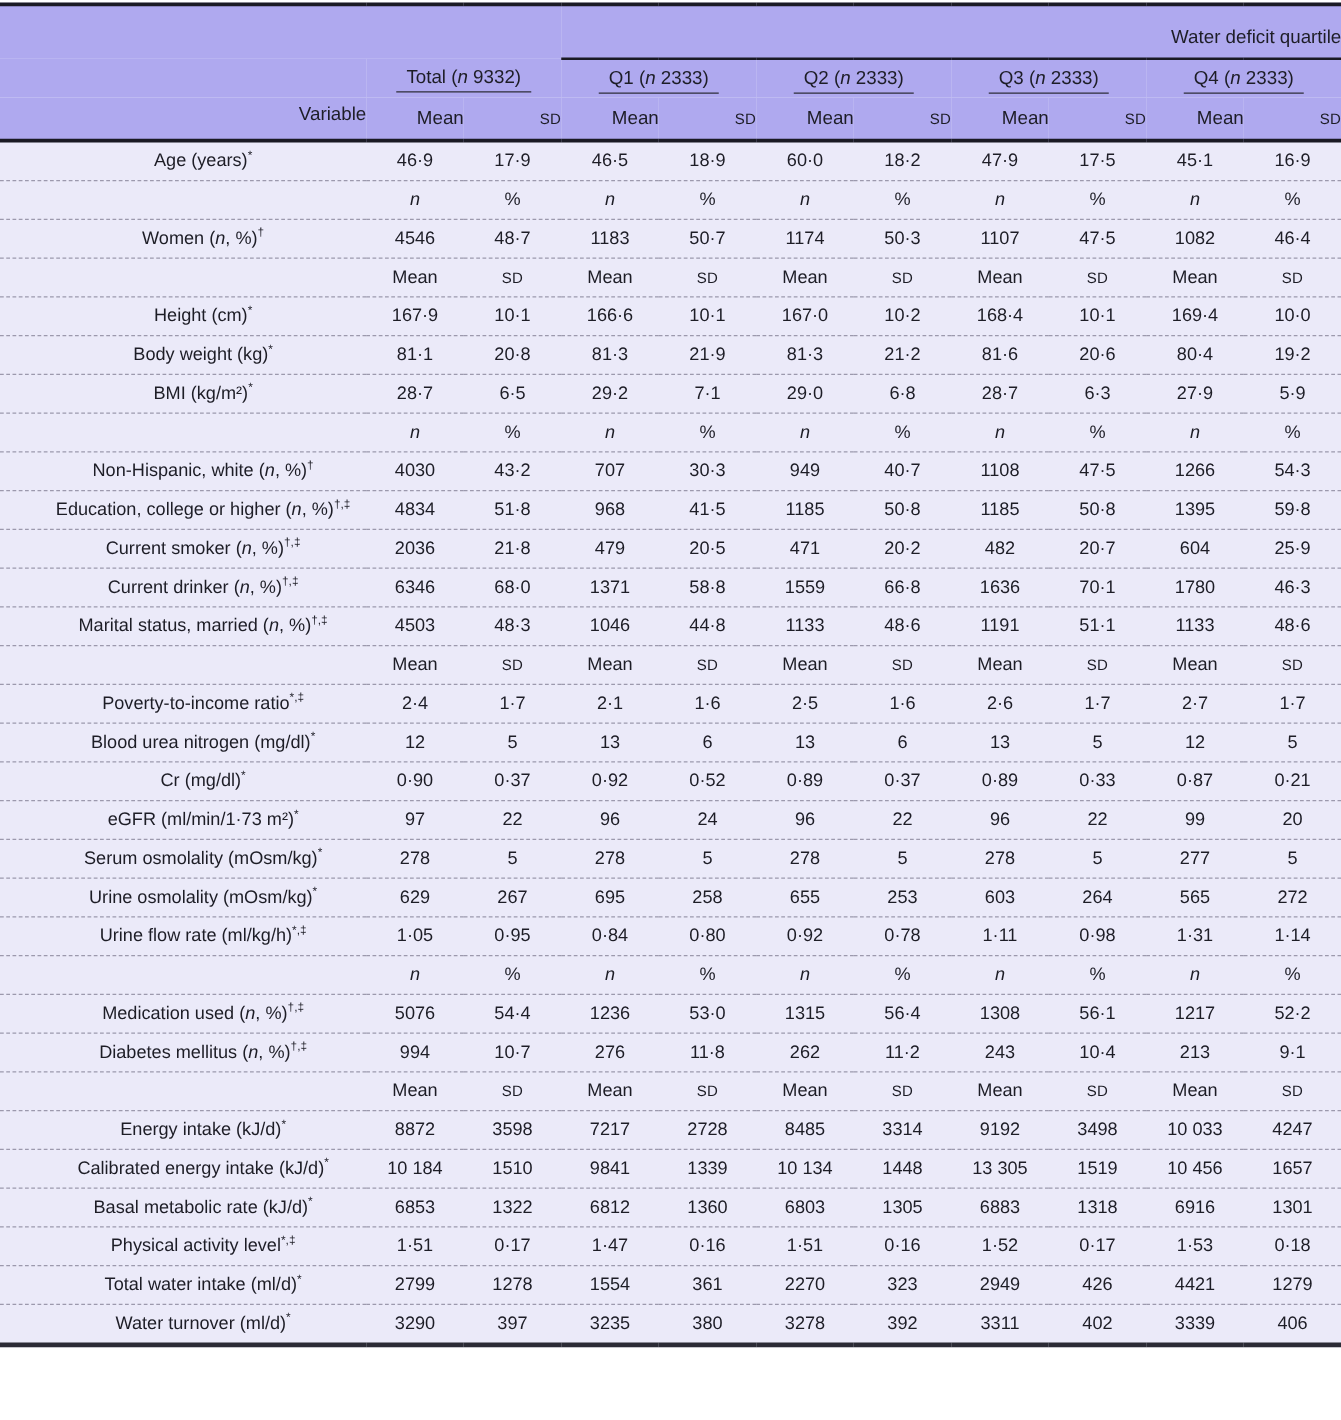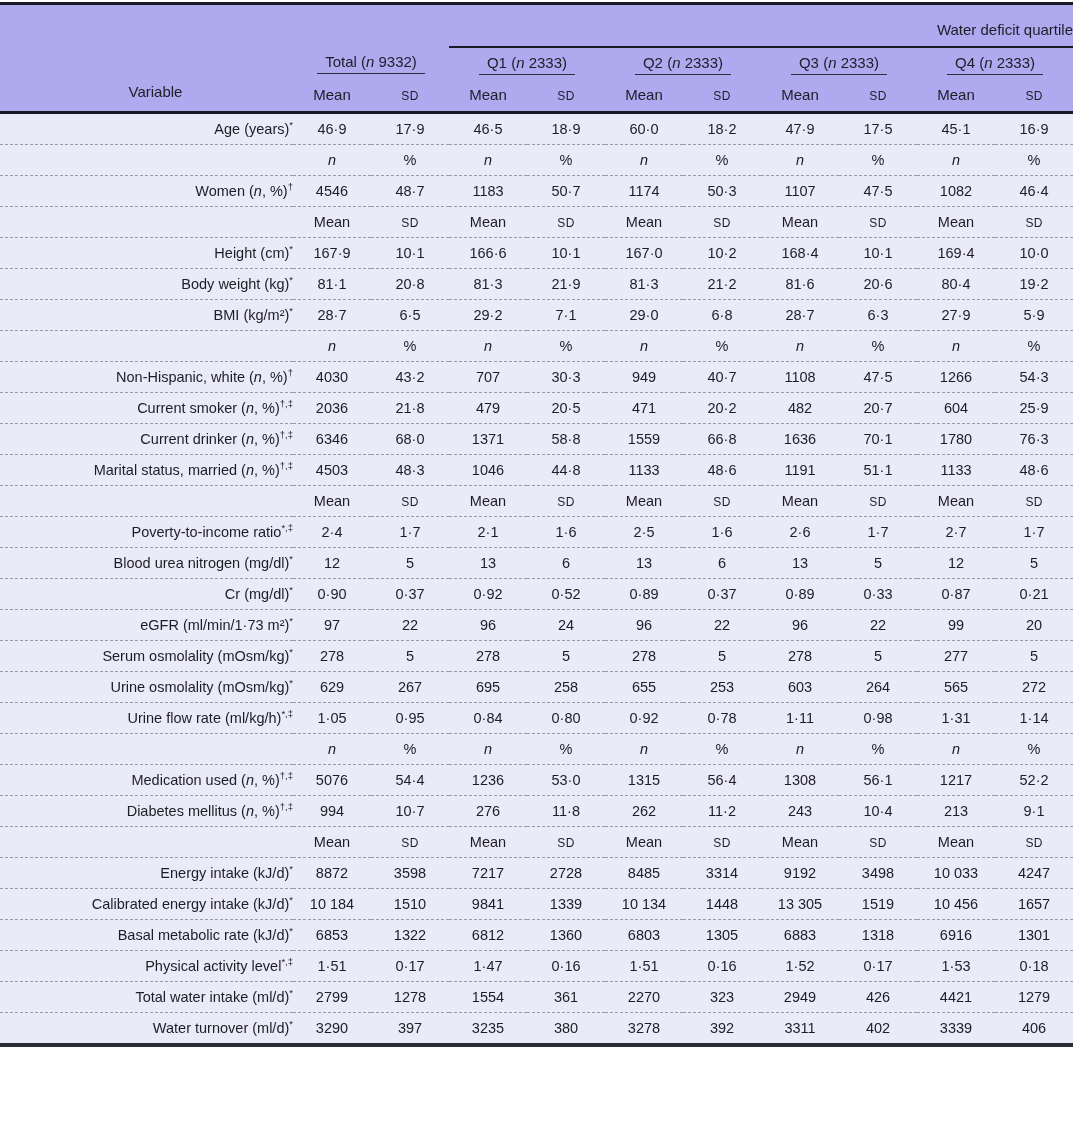--- a/index.html
+++ b/index.html
@@ -14,24 +14,24 @@
   body{font-family:"Liberation Sans", sans-serif;color:var(--txt);}
   .page{width:1073px;}
   .topgap{height:2px;background:#ffffff;}
   table{border-collapse:collapse;table-layout:fixed;width:1073px;background:var(--body-bg);
         border-top:3px solid var(--rule);border-bottom:4px solid var(--rule-bottom);}
   thead{border-bottom:3px solid var(--rule);}
   thead th{background:var(--header-bg);font-weight:normal;font-size:15px;padding:0;}
   th.span-head{border-bottom:2px solid var(--rule);text-align:right;vertical-align:middle;height:33px;padding-top:8px;}
   tr.group-row th{height:30px;vertical-align:middle;text-align:center;margin-top:32px;}
   .glbl{display:inline-block;padding:2px 8px 3px;border-bottom:1px solid #2e2e3a;}
-  tr.ms-row th{height:27px;vertical-align:middle;text-align:center;}
+  tr.ms-row th{height:27px;vertical-align:middle;text-align:right;}
   th.var-head{text-align:left;padding-left:18px;vertical-align:bottom;padding-bottom:6px;}
   tbody td{height:30px;font-size:14.5px;text-align:center;vertical-align:middle;padding:0;}
-  tbody td.lbl{text-align:right;padding-left:32px;}
+  tbody td.lbl{text-align:center;padding-left:32px;}
   tbody tr + tr{border-top:1px dashed var(--dash);}
   .sc{font-size:12px;letter-spacing:.3px;}
   i{font-style:italic;}
   sup{font-size:9.5px;vertical-align:super;line-height:0;}
   .num{white-space:nowrap;}
 </style>
 </head>
 <body>
 
 <div class="page">
@@ -189,20 +189,33 @@
           <td class="num">707</td>
           <td class="num">30·3</td>
           <td class="num">949</td>
           <td class="num">40·7</td>
           <td class="num">1108</td>
           <td class="num">47·5</td>
           <td class="num">1266</td>
           <td class="num">54·3</td>
         </tr>
         <tr>
+          <td class="lbl">Education, college or higher (<i>n</i>, %)<sup>†,‡</sup></td>
+          <td class="num">4834</td>
+          <td class="num">51·8</td>
+          <td class="num">968</td>
+          <td class="num">41·5</td>
+          <td class="num">1185</td>
+          <td class="num">50·8</td>
+          <td class="num">1185</td>
+          <td class="num">50·8</td>
+          <td class="num">1395</td>
+          <td class="num">59·8</td>
+        </tr>
+        <tr>
           <td class="lbl">Current smoker (<i>n</i>, %)<sup>†,‡</sup></td>
           <td class="num">2036</td>
           <td class="num">21·8</td>
           <td class="num">479</td>
           <td class="num">20·5</td>
           <td class="num">471</td>
           <td class="num">20·2</td>
           <td class="num">482</td>
           <td class="num">20·7</td>
           <td class="num">604</td>
@@ -212,21 +225,21 @@
           <td class="lbl">Current drinker (<i>n</i>, %)<sup>†,‡</sup></td>
           <td class="num">6346</td>
           <td class="num">68·0</td>
           <td class="num">1371</td>
           <td class="num">58·8</td>
           <td class="num">1559</td>
           <td class="num">66·8</td>
           <td class="num">1636</td>
           <td class="num">70·1</td>
           <td class="num">1780</td>
-          <td class="num">76·3</td>
+          <td class="num">46·3</td>
         </tr>
         <tr>
           <td class="lbl">Marital status, married (<i>n</i>, %)<sup>†,‡</sup></td>
           <td class="num">4503</td>
           <td class="num">48·3</td>
           <td class="num">1046</td>
           <td class="num">44·8</td>
           <td class="num">1133</td>
           <td class="num">48·6</td>
           <td class="num">1191</td>

